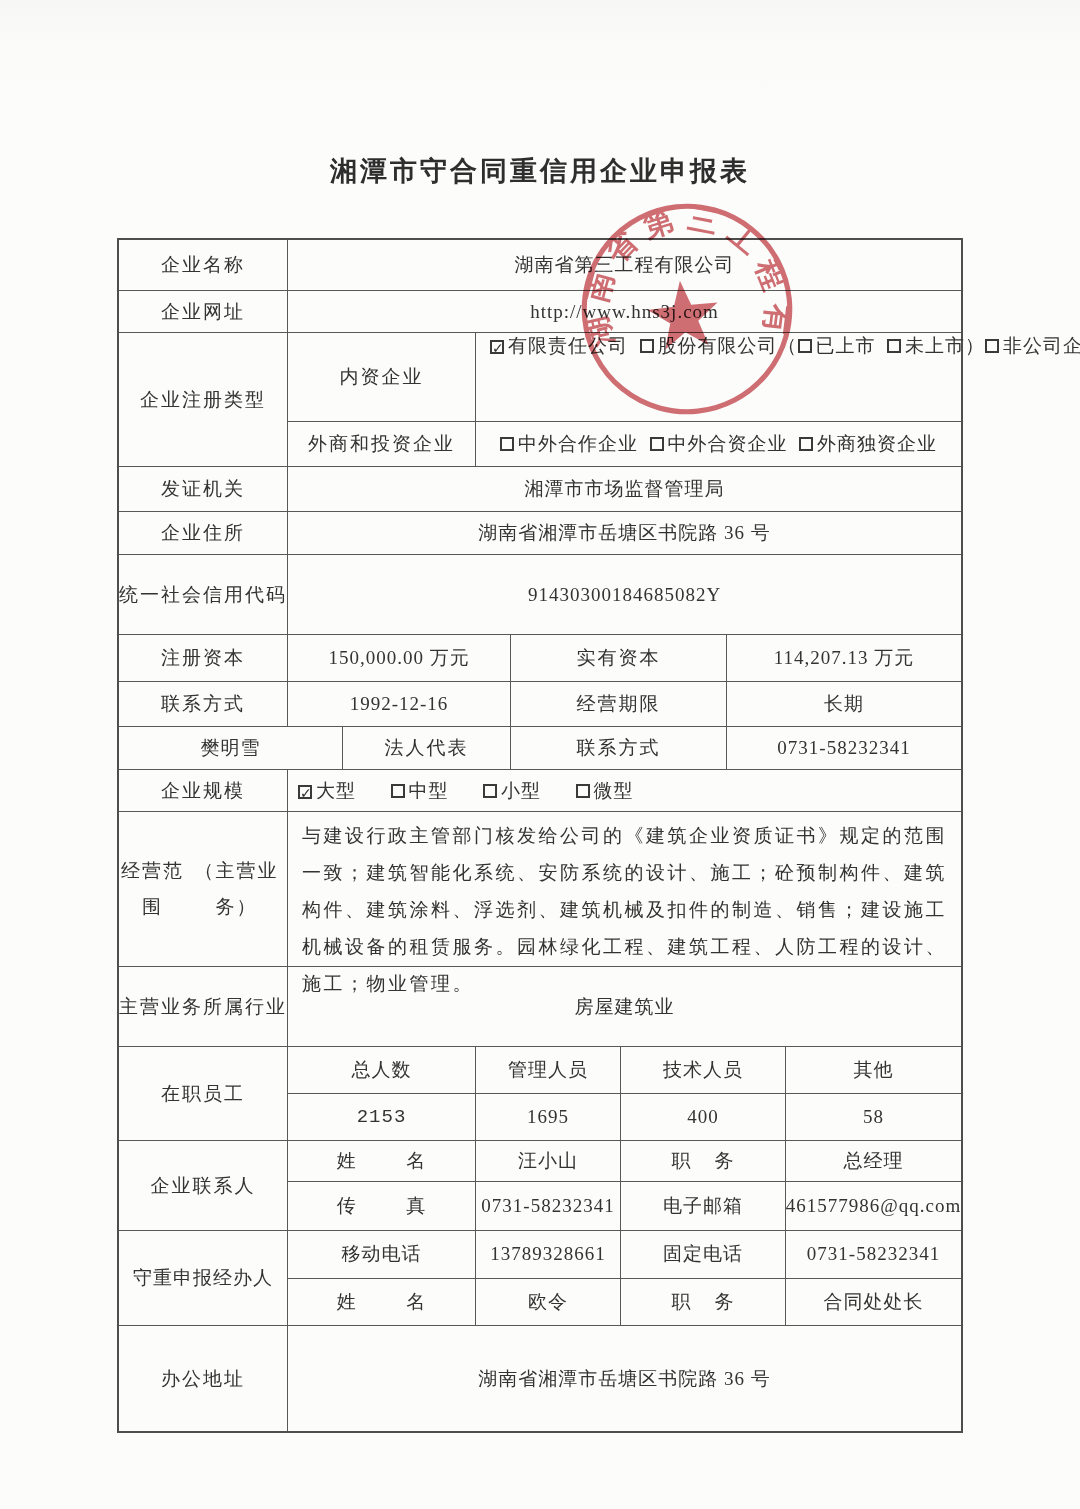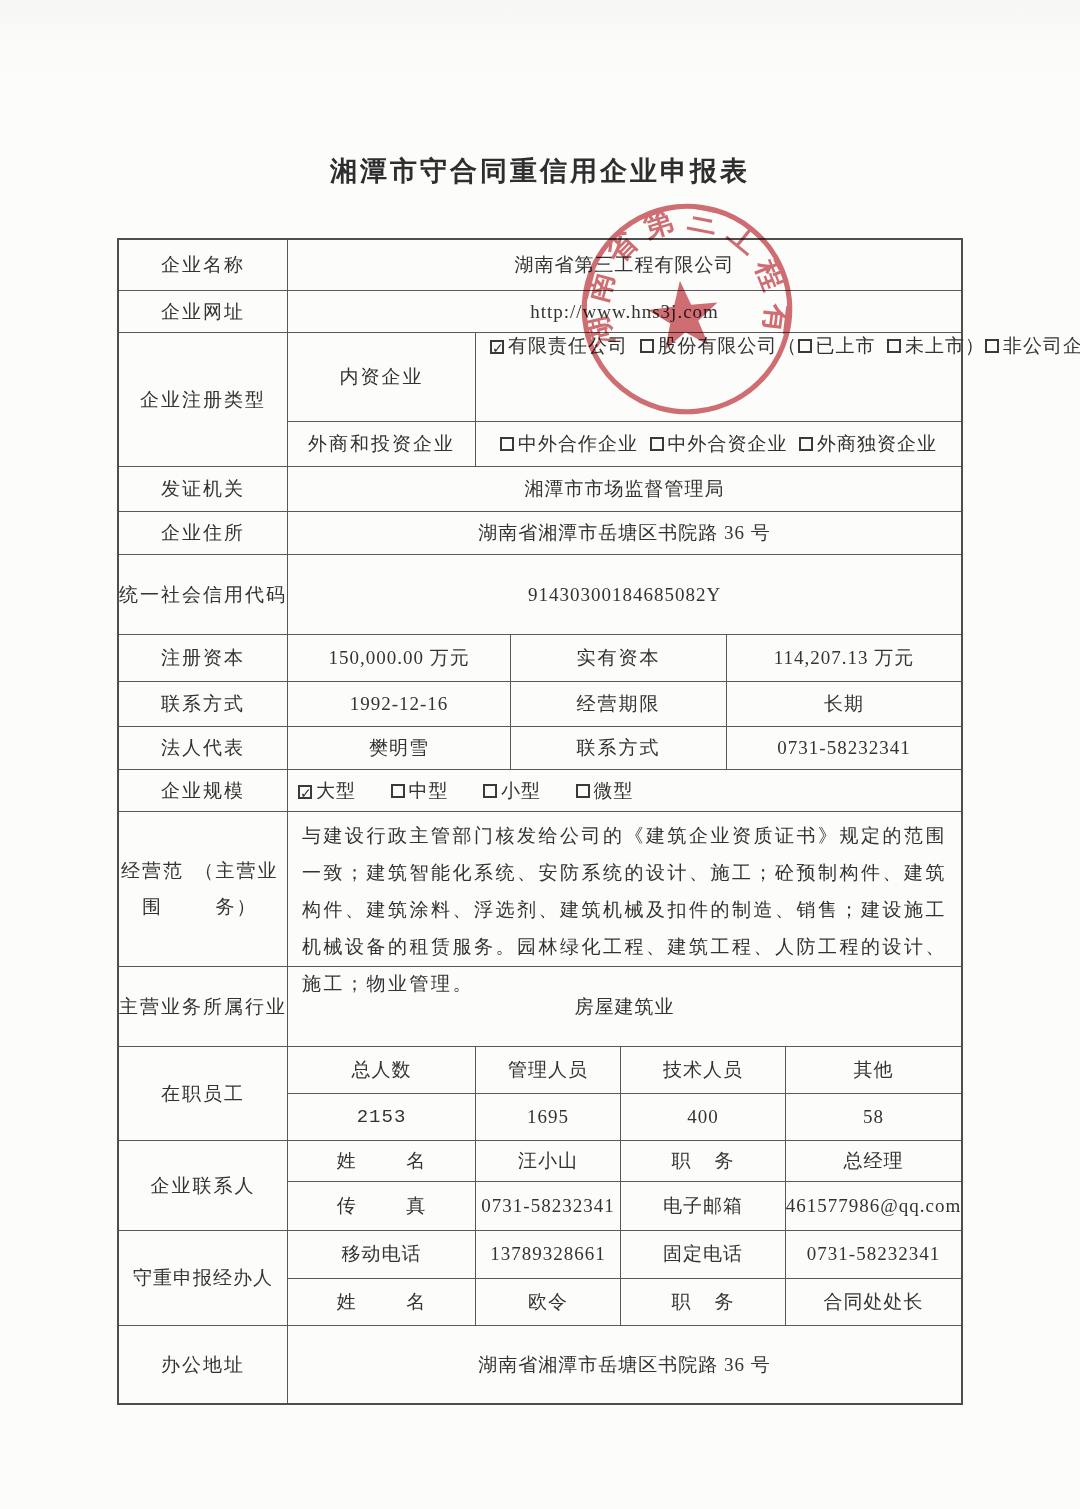--- a/index.html
+++ b/index.html
@@ -122,22 +122,22 @@
     </div>
 
     <div class="row" style="height:45px">
       <div class="cell label-cell">联系方式</div>
       <div class="cell c1">1992-12-16</div>
       <div class="cell c2">经营期限</div>
       <div class="cell c3">长期</div>
     </div>
 
     <div class="row" style="height:43px">
+      <div class="cell c1">樊明雪</div>
       <div class="cell label-cell">法人代表</div>
-      <div class="cell c1">樊明雪</div>
       <div class="cell c2">联系方式</div>
       <div class="cell c3">0731-58232341</div>
     </div>
 
     <div class="row" style="height:42px">
       <div class="cell label-cell">企业规模</div>
       <div class="cell value-cell scale-line">
         <div class="cbline"><span><span class="cb">✓</span><span>大型</span></span><span class="seg-text">      </span><span><span class="cb"></span><span>中型</span></span><span class="seg-text">      </span><span><span class="cb"></span><span>小型</span></span><span class="seg-text">      </span><span><span class="cb"></span><span>微型</span></span></div>
       </div>
     </div>
@@ -205,21 +205,21 @@
         </div>
         <div class="subrow" style="height:48px">
           <div class="cell d1">姓    名</div>
           <div class="cell d2">欧令</div>
           <div class="cell d3">职    务</div>
           <div class="cell d4">合同处处长</div>
         </div>
       </div>
     </div>
 
-    <div class="row" style="height:78px">
+    <div class="row" style="height:106px">
       <div class="cell label-cell">办公地址</div>
       <div class="cell value-cell">湖南省湘潭市岳塘区书院路 36 号</div>
     </div>
 
   </div>
 
   <svg class="stamp" viewBox="0 0 220 220" aria-hidden="true">
     <circle cx="110" cy="110" r="100" fill="none" stroke="currentColor" stroke-width="5"></circle>
     <defs>
       <path id="stamp-arc" d="M 36.2 135.4 A 78 78 0 1 1 183.8 135.4" fill="none"></path>

